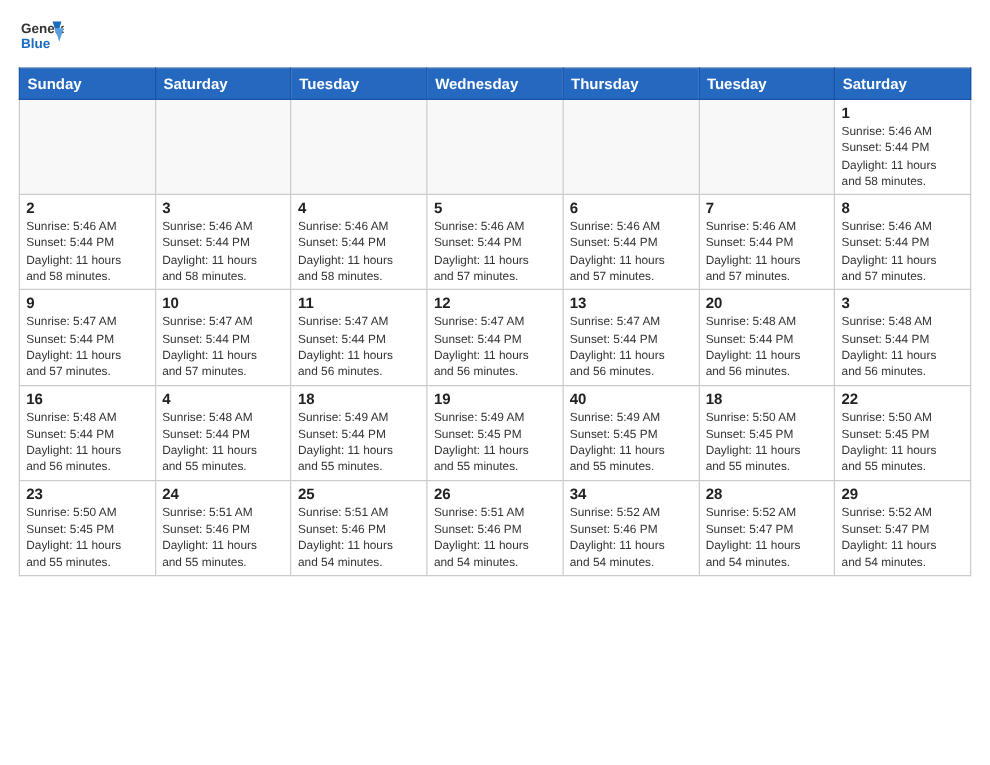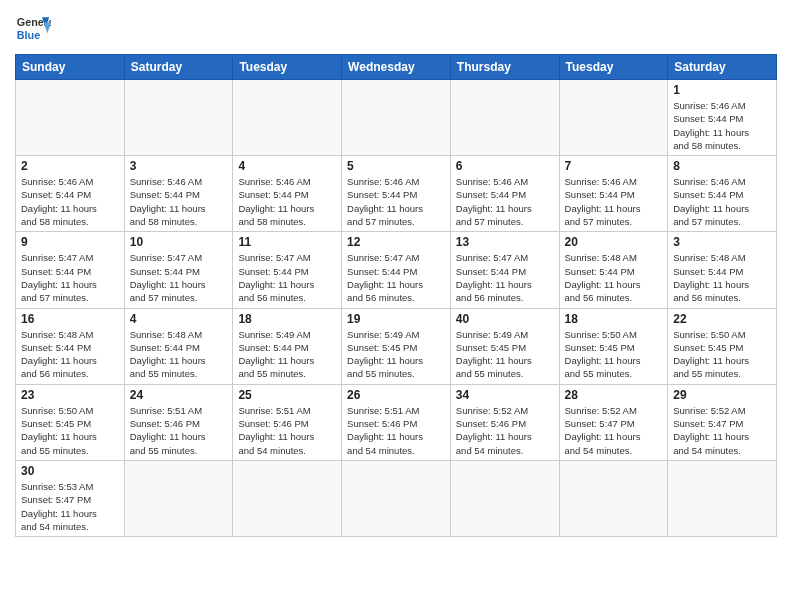--- a/index.html
+++ b/index.html
@@ -241,27 +241,15 @@
           </td>
           <td>
             <span class="day-num">28</span>
             <div class="day-info">Sunrise: 5:52 AM<br>Sunset: 5:47 PM<br>Daylight: 11 hours<br>and 54 minutes.</div>
           </td>
           <td>
             <span class="day-num">29</span>
             <div class="day-info">Sunrise: 5:52 AM<br>Sunset: 5:47 PM<br>Daylight: 11 hours<br>and 54 minutes.</div>
           </td>
         </tr>
-        <tr class="last-row">
-          <td>
-            <span class="day-num">30</span>
-            <div class="day-info">Sunrise: 5:53 AM<br>Sunset: 5:47 PM<br>Daylight: 11 hours<br>and 54 minutes.</div>
-          </td>
-          <td class="empty"></td>
-          <td class="empty"></td>
-          <td class="empty"></td>
-          <td class="empty"></td>
-          <td class="empty"></td>
-          <td class="empty"></td>
-        </tr>
       </tbody>
   </table>
 </div>
 
 </body></html>

